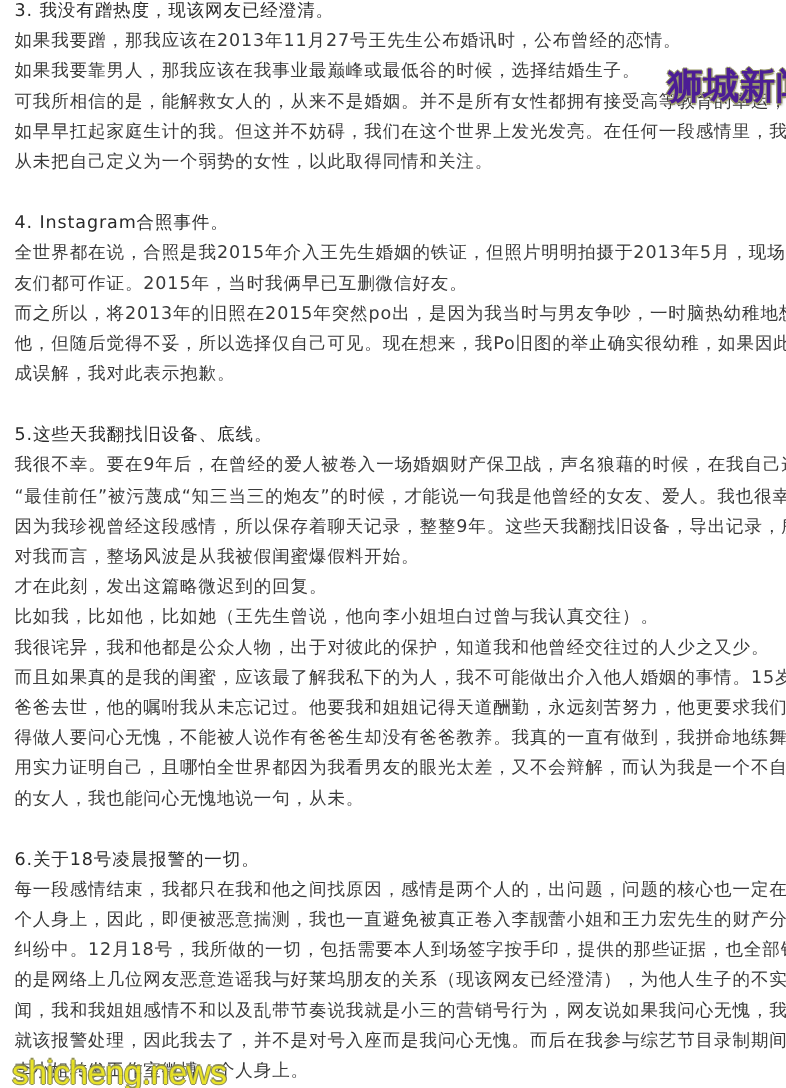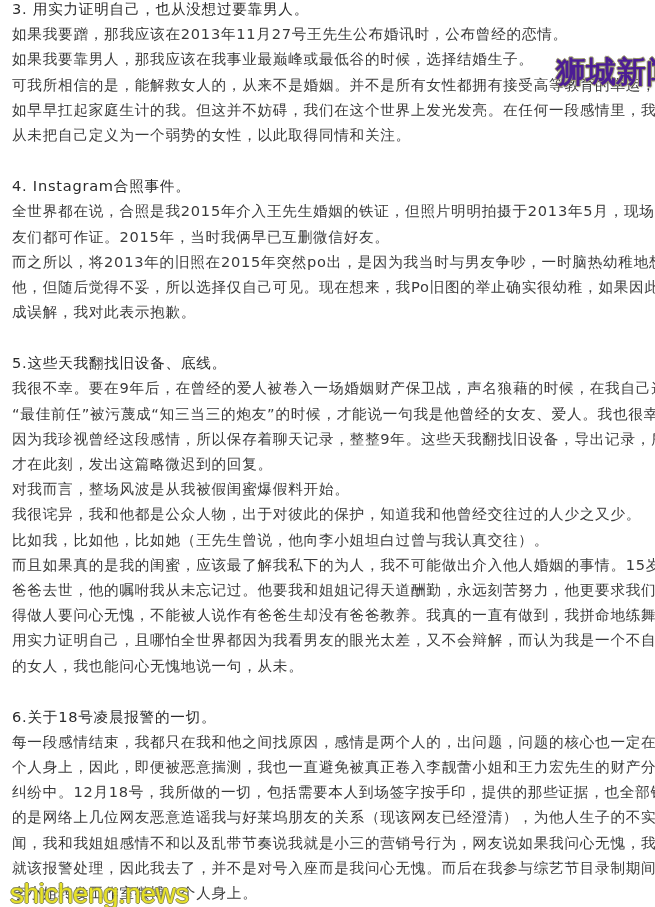--- a/index.html
+++ b/index.html
@@ -66,21 +66,21 @@
     white-space: nowrap;
     opacity: 0.95;
   }
 </style>
 </head>
 <body>
 
 <div class="article">
 
   <div class="section">
-    <span class="heading"><span>3. </span><span>用实力证明自己，也从没想过要靠男人。</span></span>
+    <span class="heading"><span>3. </span><span>我没有蹭热度，现该网友已经澄清。</span></span>
     <span class="line">如果我要蹭，那我应该在2013年11月27号王先生公布婚讯时，公布曾经的恋情。</span>
     <span class="line">如果我要靠男人，那我应该在我事业最巅峰或最低谷的时候，选择结婚生子。</span>
     <span class="line">可我所相信的是，能解救女人的，从来不是婚姻。并不是所有女性都拥有接受高等教育的幸运，比</span>
     <span class="line">如早早扛起家庭生计的我。但这并不妨碍，我们在这个世界上发光发亮。在任何一段感情里，我都</span>
     <span class="line">从未把自己定义为一个弱势的女性，以此取得同情和关注。</span>
   </div>
 
   <div class="section">
     <span class="heading"><span>4. </span><span class="b">Instagram</span><span>合照事件。</span></span>
     <span class="line">全世界都在说，合照是我2015年介入王先生婚姻的铁证，但照片明明拍摄于2013年5月，现场的朋</span>
@@ -88,24 +88,24 @@
     <span class="line">而之所以，将2013年的旧照在2015年突然po出，是因为我当时与男友争吵，一时脑热幼稚地想要气</span>
     <span class="line">他，但随后觉得不妥，所以选择仅自己可见。现在想来，我Po旧图的举止确实很幼稚，如果因此造</span>
     <span class="line">成误解，我对此表示抱歉。</span>
   </div>
 
   <div class="section">
     <span class="heading"><span class="b">5.</span><span>这些天我翻找旧设备、底线。</span></span>
     <span class="line">我很不幸。要在9年后，在曾经的爱人被卷入一场婚姻财产保卫战，声名狼藉的时候，在我自己这个</span>
     <span class="line">“最佳前任”被污蔑成“知三当三的炮友”的时候，才能说一句我是他曾经的女友、爱人。我也很幸运，</span>
     <span class="line">因为我珍视曾经这段感情，所以保存着聊天记录，整整9年。这些天我翻找旧设备，导出记录，所以</span>
+    <span class="line">对我而言，整场风波是从我被假闺蜜爆假料开始。</span>
     <span class="line">才在此刻，发出这篇略微迟到的回复。</span>
-    <span class="line">对我而言，整场风波是从我被假闺蜜爆假料开始。</span>
+    <span class="line">比如我，比如他，比如她（王先生曾说，他向李小姐坦白过曾与我认真交往）。</span>
     <span class="line">我很诧异，我和他都是公众人物，出于对彼此的保护，知道我和他曾经交往过的人少之又少。</span>
-    <span class="line">比如我，比如他，比如她（王先生曾说，他向李小姐坦白过曾与我认真交往）。</span>
     <span class="line">而且如果真的是我的闺蜜，应该最了解我私下的为人，我不可能做出介入他人婚姻的事情。15岁时</span>
     <span class="line">爸爸去世，他的嘱咐我从未忘记过。他要我和姐姐记得天道酬勤，永远刻苦努力，他更要求我们记</span>
     <span class="line">得做人要问心无愧，不能被人说作有爸爸生却没有爸爸教养。我真的一直有做到，我拼命地练舞想</span>
     <span class="line">用实力证明自己，且哪怕全世界都因为我看男友的眼光太差，又不会辩解，而认为我是一个不自重</span>
     <span class="line">的女人，我也能问心无愧地说一句，从未。</span>
   </div>
 
   <div class="section">
     <span class="heading"><span class="b">6.</span><span>关于</span><span class="b">18</span><span>号凌晨报警的一切。</span></span>
     <span class="line">每一段感情结束，我都只在我和他之间找原因，感情是两个人的，出问题，问题的核心也一定在两</span>

